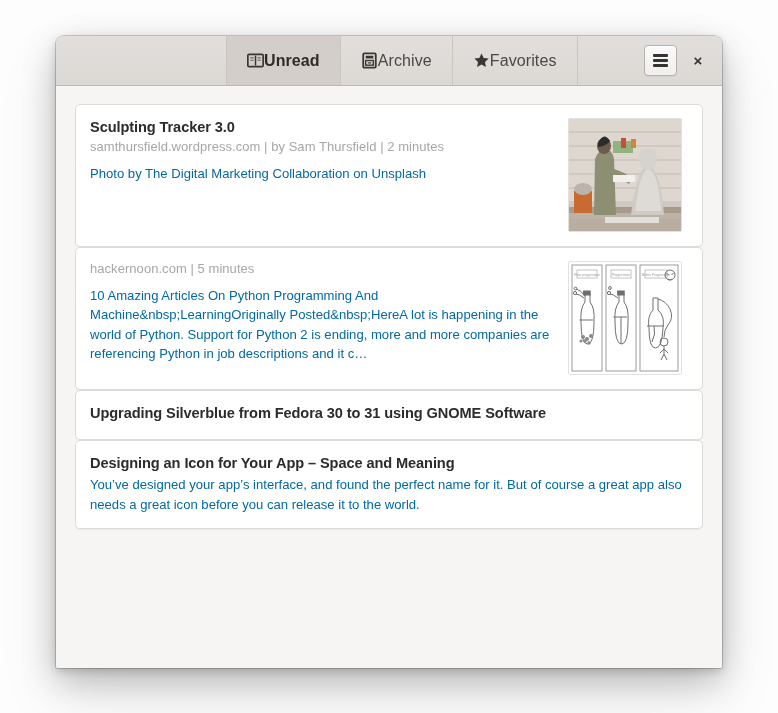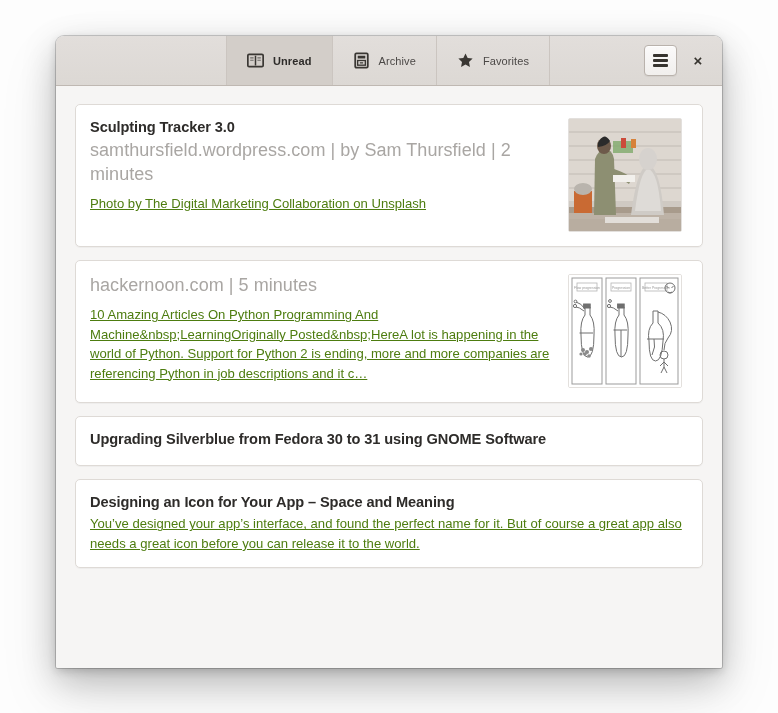--- a/index.html
+++ b/index.html
@@ -53,23 +53,22 @@
 
   #tabgroup {
     display: flex;
     align-items: stretch;
     flex: none;
   }
 
   .tab {
     display: flex;
     align-items: center;
-    gap: 9px;
     padding: 0 20px;
-    font-size: 11px;
+    font-size: 16px;
     color: #4b4846;
     border-left: 1px solid #cbc5c0;
     border-right: 1px solid #cbc5c0;
     margin-left: -1px;
     box-sizing: border-box;
     cursor: default;
     user-select: none;
   }
   .tab.active {
     background: #d3cec9;
@@ -135,49 +134,47 @@
 
   .card {
     background: #ffffff;
     border: 1px solid #dedad6;
     border-radius: 5px;
     box-shadow: 0 1px 1px rgba(0,0,0,0.035);
     display: flex;
     align-items: flex-start;
     padding: 13px 20px 14px 14px;
     box-sizing: border-box;
-    margin-bottom: 13px;
     cursor: default;
   }
 
   .card-body { flex: 1 1 auto; min-width: 0; }
 
   .card-title {
     font-size: 14.6px;
     font-weight: bold;
     color: #2e2c2a;
     line-height: 1.25;
     letter-spacing: -0.1px;
     margin: 0 0 3px 0;
   }
 
   .card-meta {
-    font-size: 18px;
+    font-size: 13px;
     color: #a9a6a3;
     line-height: 1.3;
     margin: 0 0 8px 0;
     letter-spacing: 0.05px;
   }
 
   .card-summary {
     font-size: 13.1px;
-    color: #4d7c0f;
+    color: #0369a1;
     line-height: 1.48;
     margin: 0;
-    text-decoration: underline;
   }
 
   .thumb {
     flex: none;
     width: 112px;
     height: 112px;
     margin-left: 16px;
     border: 1px solid #e3e0dd;
     border-radius: 2px;
     overflow: hidden;

